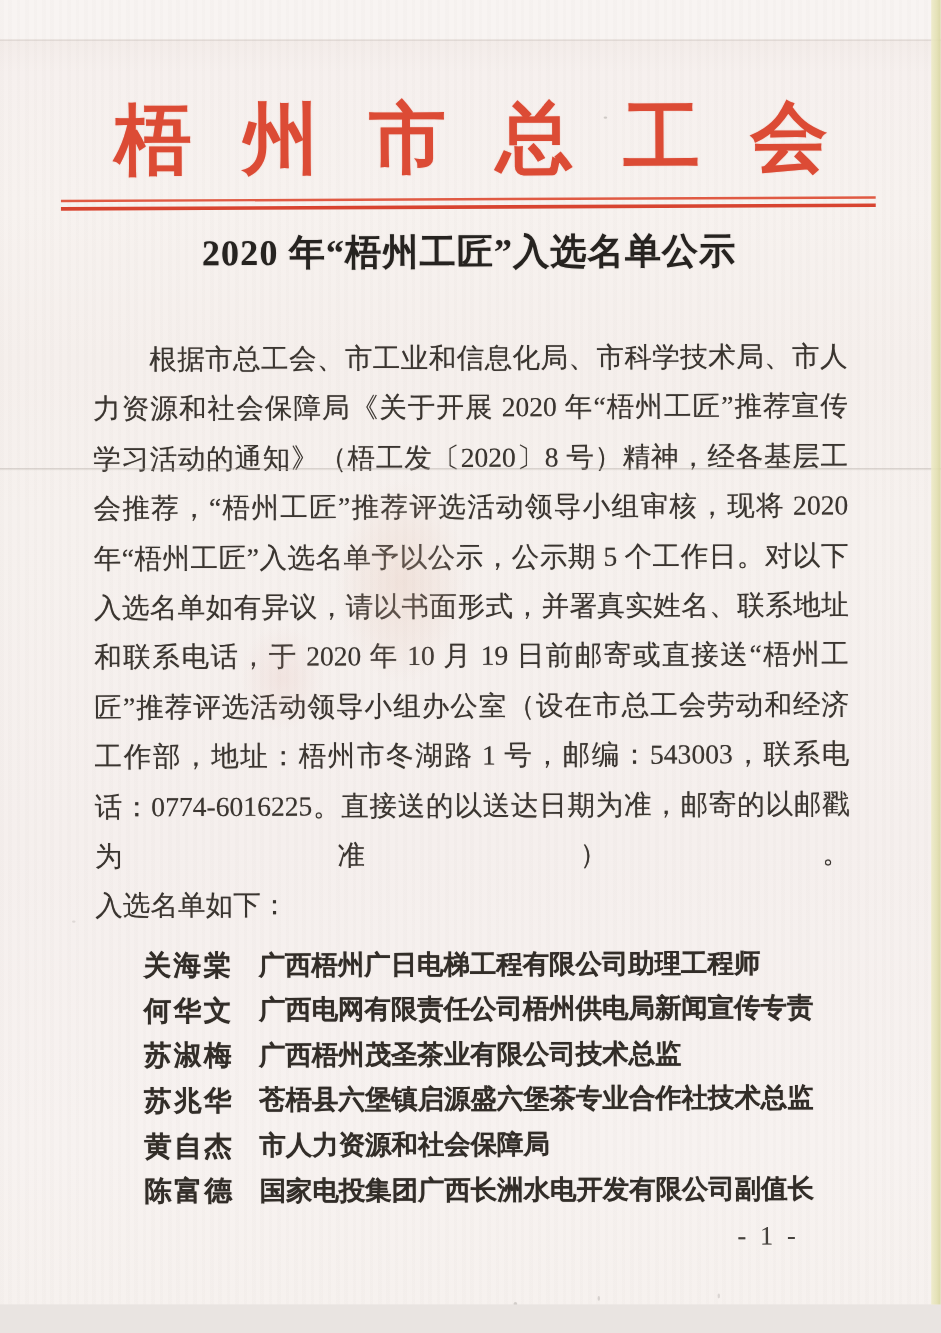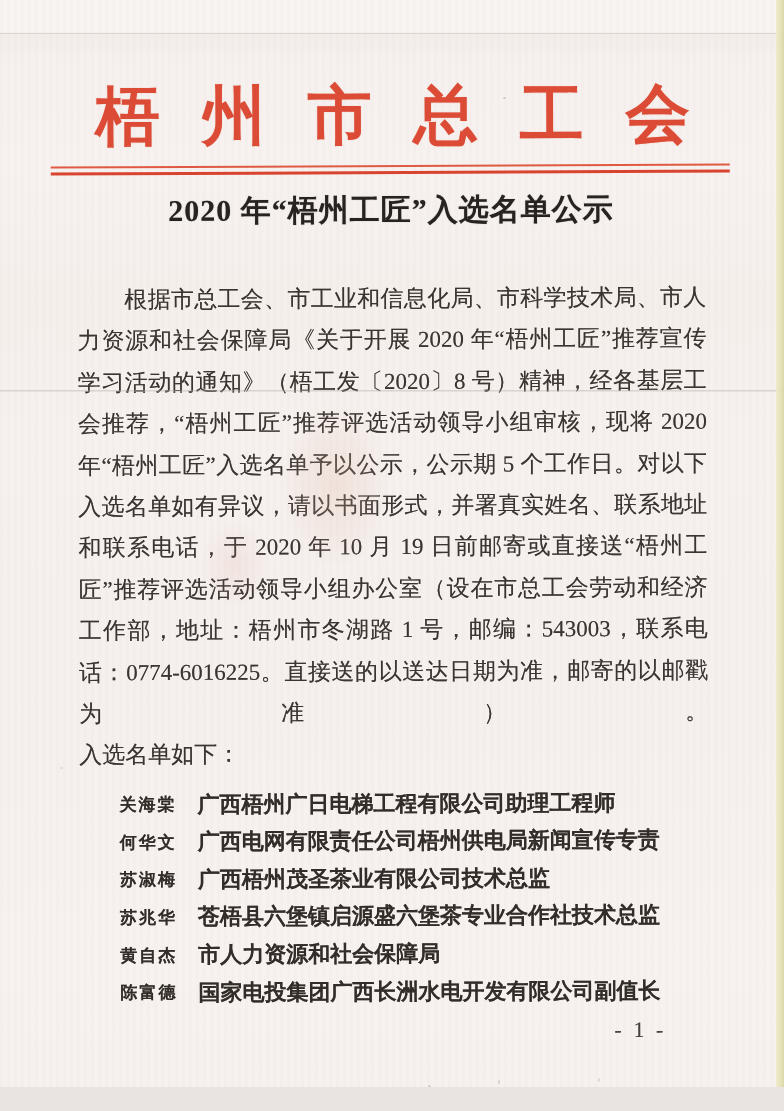--- a/index.html
+++ b/index.html
@@ -63,21 +63,21 @@
   }
   .nominees{
     margin-top:10px;padding-left:40px;
   }
   .nominee-row{
     display:flex;align-items:center;height:37.6px;
     color:#322d28;
     text-shadow:0 0 0.6px rgba(50,45,38,0.6);
   }
   .nominee-name{
-    font-size:17px;font-weight:700;letter-spacing:2px;
+    font-size:23px;font-weight:700;letter-spacing:2px;
     white-space:nowrap;margin-right:21px;
   }
   .nominee-title{
     font-size:22px;font-weight:700;white-space:nowrap;
   }
   .page-number{
     position:absolute;top:1018px;left:612px;
     font-size:22px;color:#46423d;letter-spacing:3px;
     text-shadow:0 0 0.5px rgba(70,66,61,0.5);
   }

